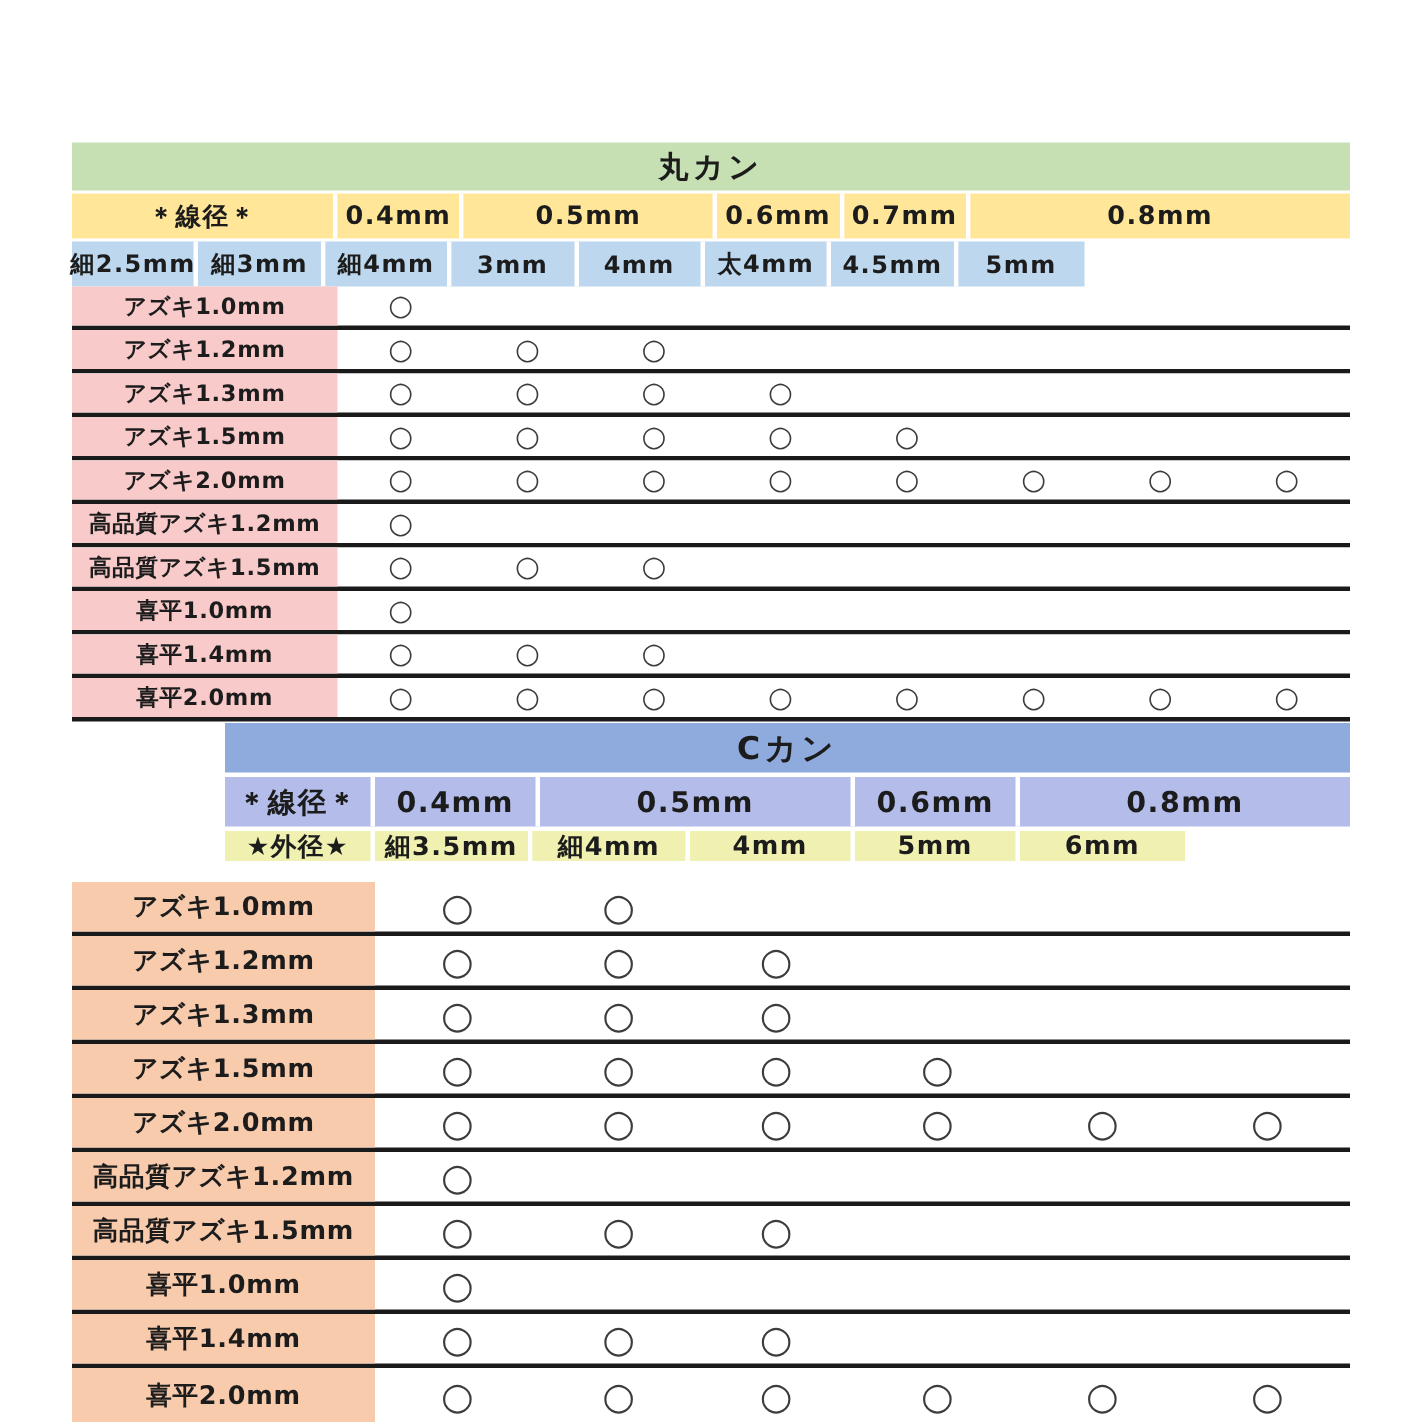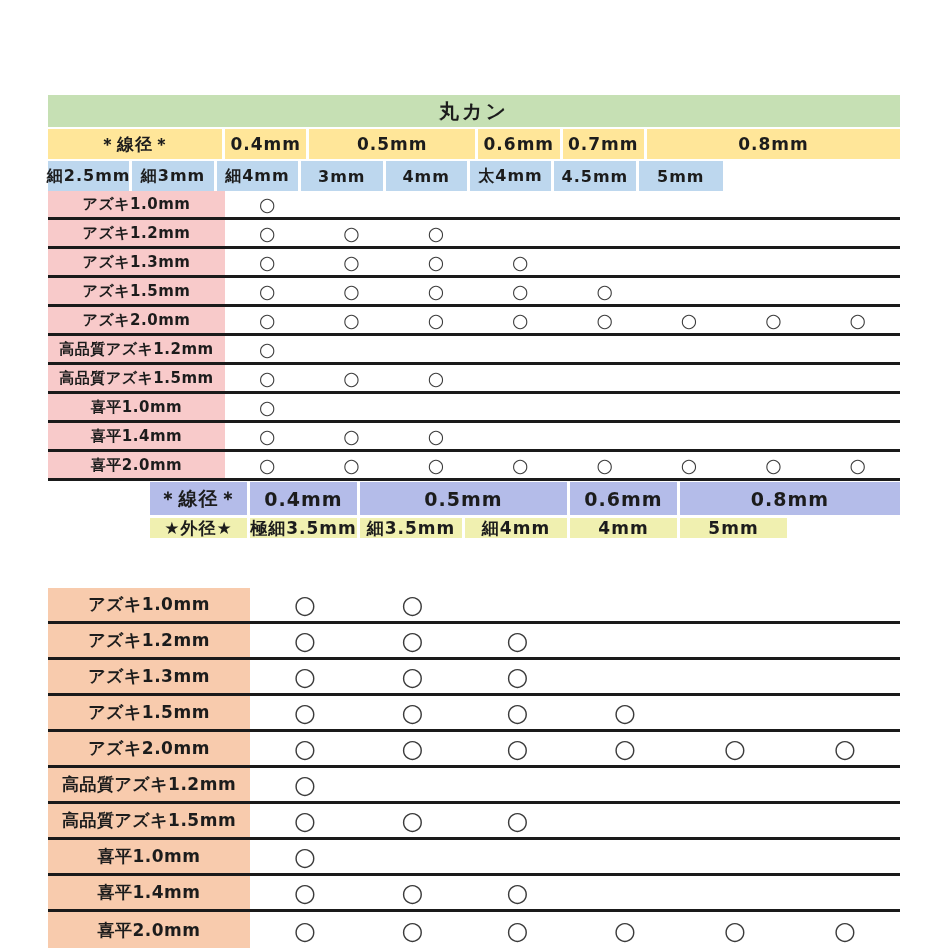--- a/index.html
+++ b/index.html
@@ -254,34 +254,35 @@
             <div class="mark">○</div>
           </div>
           <div class="dcell" style="width: 84.375px;">
             <div class="mark">○</div>
           </div>
         </div>
       </div>
   </section>
 
   <section class="t2h">
+    <div class="caption">Cカン</div>
     <div class="flexrow wire-row" id="t2-wire">
         <div class="hcell gap" style="width: 100px;">＊線径＊</div>
         <div class="hcell gap" style="width: 110px;">0.4mm</div>
         <div class="hcell gap" style="width: 210px;">0.5mm</div>
         <div class="hcell gap" style="width: 110px;">0.6mm</div>
         <div class="hcell" style="width: 220px;">0.8mm</div>
       </div>
     <div class="flexrow outer-row" id="t2-outer">
         <div class="hcell gap" style="width: 100px;">★外径★</div>
-        <div class="hcell gap" style="width: 110px;">極細3.5mm</div>
         <div class="hcell gap" style="width: 105px;">細3.5mm</div>
         <div class="hcell gap" style="width: 105px;">細4mm</div>
         <div class="hcell gap" style="width: 110px;">4mm</div>
         <div class="hcell gap" style="width: 110px;">5mm</div>
+        <div class="hcell" style="width: 110px;">6mm</div>
       </div>
   </section>
   <section class="t2b" id="t2-body">
       <div class="flexrow brow">
         <div class="rlabel" style="width: 202px;">アズキ1.0mm</div>
         <div class="dcell" style="width: 110px;">
           <div class="mark">○</div>
         </div>
         <div class="dcell" style="width: 105px;">
           <div class="mark">○</div>

